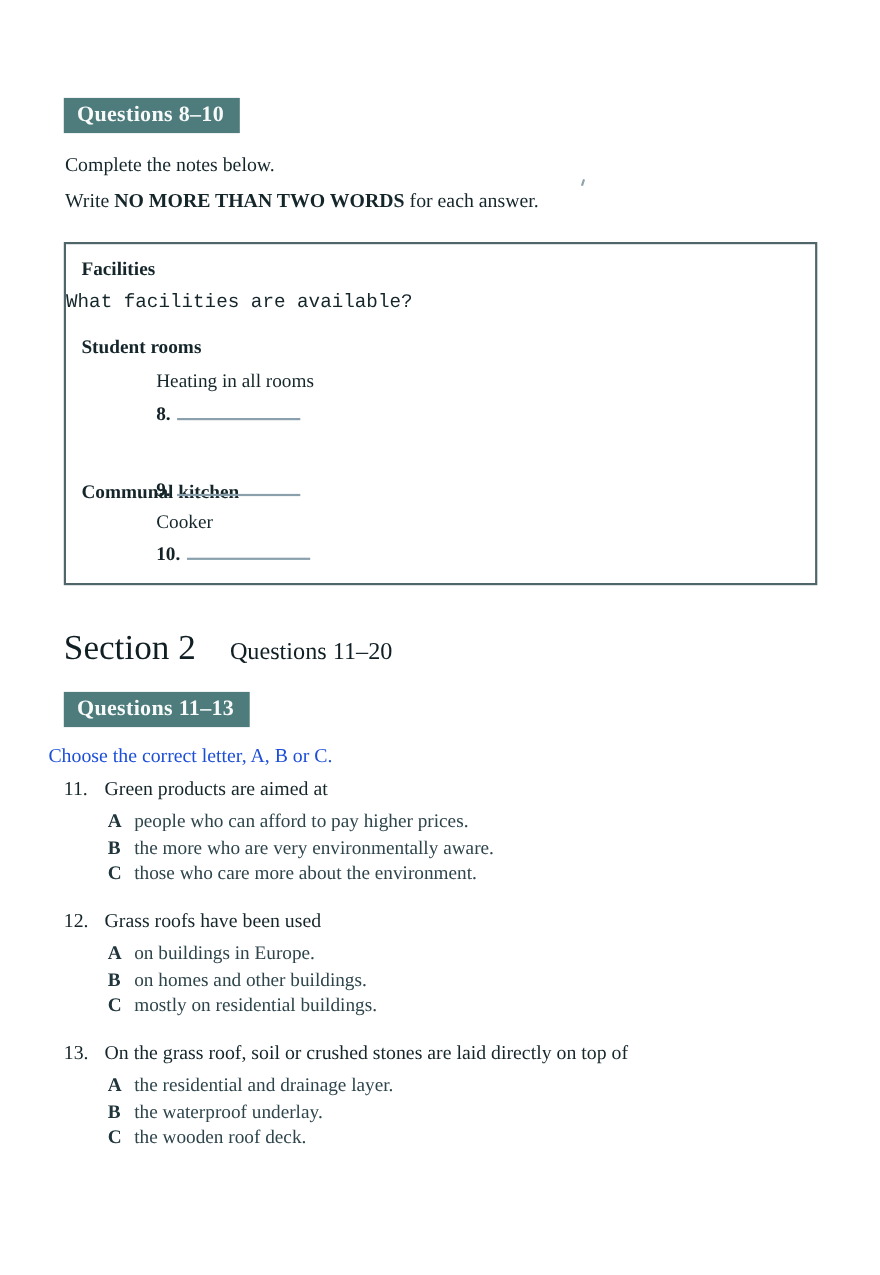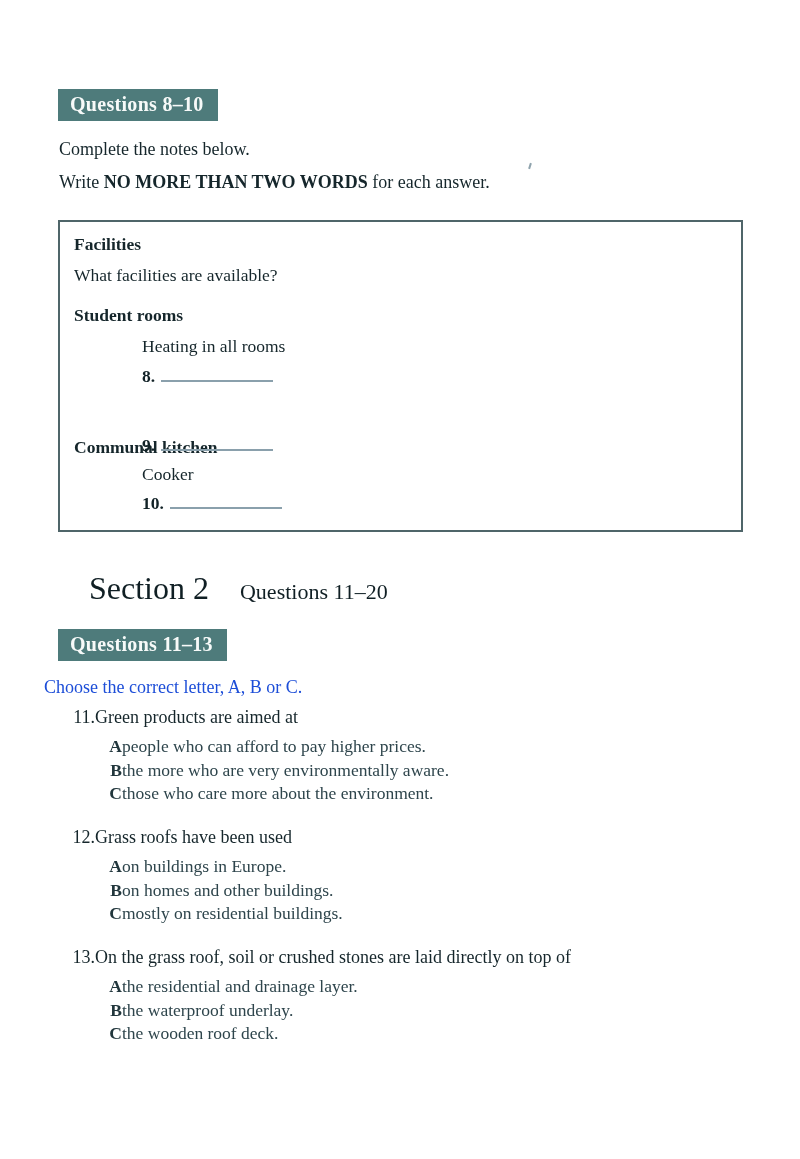--- a/index.html
+++ b/index.html
@@ -4,21 +4,20 @@
 <style>
   html, body { margin: 0; padding: 0; background: #ffffff; }
   .page {
     position: relative;
     width: 800px;
     height: 1159px;
     background: #ffffff;
     font-family: "Liberation Serif", "DejaVu Serif", serif;
     color: #1c2b2f;
     overflow: hidden;
-    text-align: right;
   }
   .badge {
     position: absolute;
     left: 58px;
     background: #4e7b7b;
     color: #f7faf9;
     font-weight: 700;
     font-size: 20px;
     line-height: 24px;
     padding: 3px 14px 5px 12px;
@@ -53,21 +52,21 @@
     position: absolute;
     left: 58px;
     top: 220px;
     width: 681px;
     height: 308px;
     border: 2px solid #4f6569;
   }
   .notes-box .row { position: absolute; font-size: 17.5px; white-space: nowrap; color: #15262b; }
   .nb-bold { font-weight: 700; color: #122227; }
   #nb-title     { left: 14px; top: 12px; }
-  #nb-question  { left: 14px; top: 43px; }
+  #nb-question  { left: 0; top: 43px; font-family: Liberation Mono, monospace; }
   #nb-heading-1 { left: 14px; top: 83px; }
   #nb-item-heating { left: 82px; top: 114px; }
   #nb-blank-8   { left: 82px; top: 144px; }
   #nb-heading-2 { left: 14px; top: 183px; margin-top: 32px; }
   #nb-blank-9   { left: 82px; top: 213px; }
   #nb-item-cooker { left: 82px; top: 242px; }
   #nb-blank-10  { left: 82px; top: 271px; }
   .blank-num { font-weight: 700; font-size: 17.5px; color: #122227; }
   .blank-line {
     display: inline-block;
@@ -79,21 +78,21 @@
 
   .section-head {
     position: absolute;
     left: 58px;
     top: 570px;
     display: flex;
     align-items: baseline;
     gap: 31px;
     color: #101f24;
   }
-  .section-title { font-size: 32px; line-height: 36px; margin-left: 31px; }
+  .section-title { font-size: 32px; line-height: 36px; }
   .section-sub   { font-size: 22px; }
 
   #mc-instruction {
     position: absolute;
     left: 44px;
     top: 677px;
     font-size: 18px;
     color: #1d4ed8;
     white-space: nowrap;
   }

